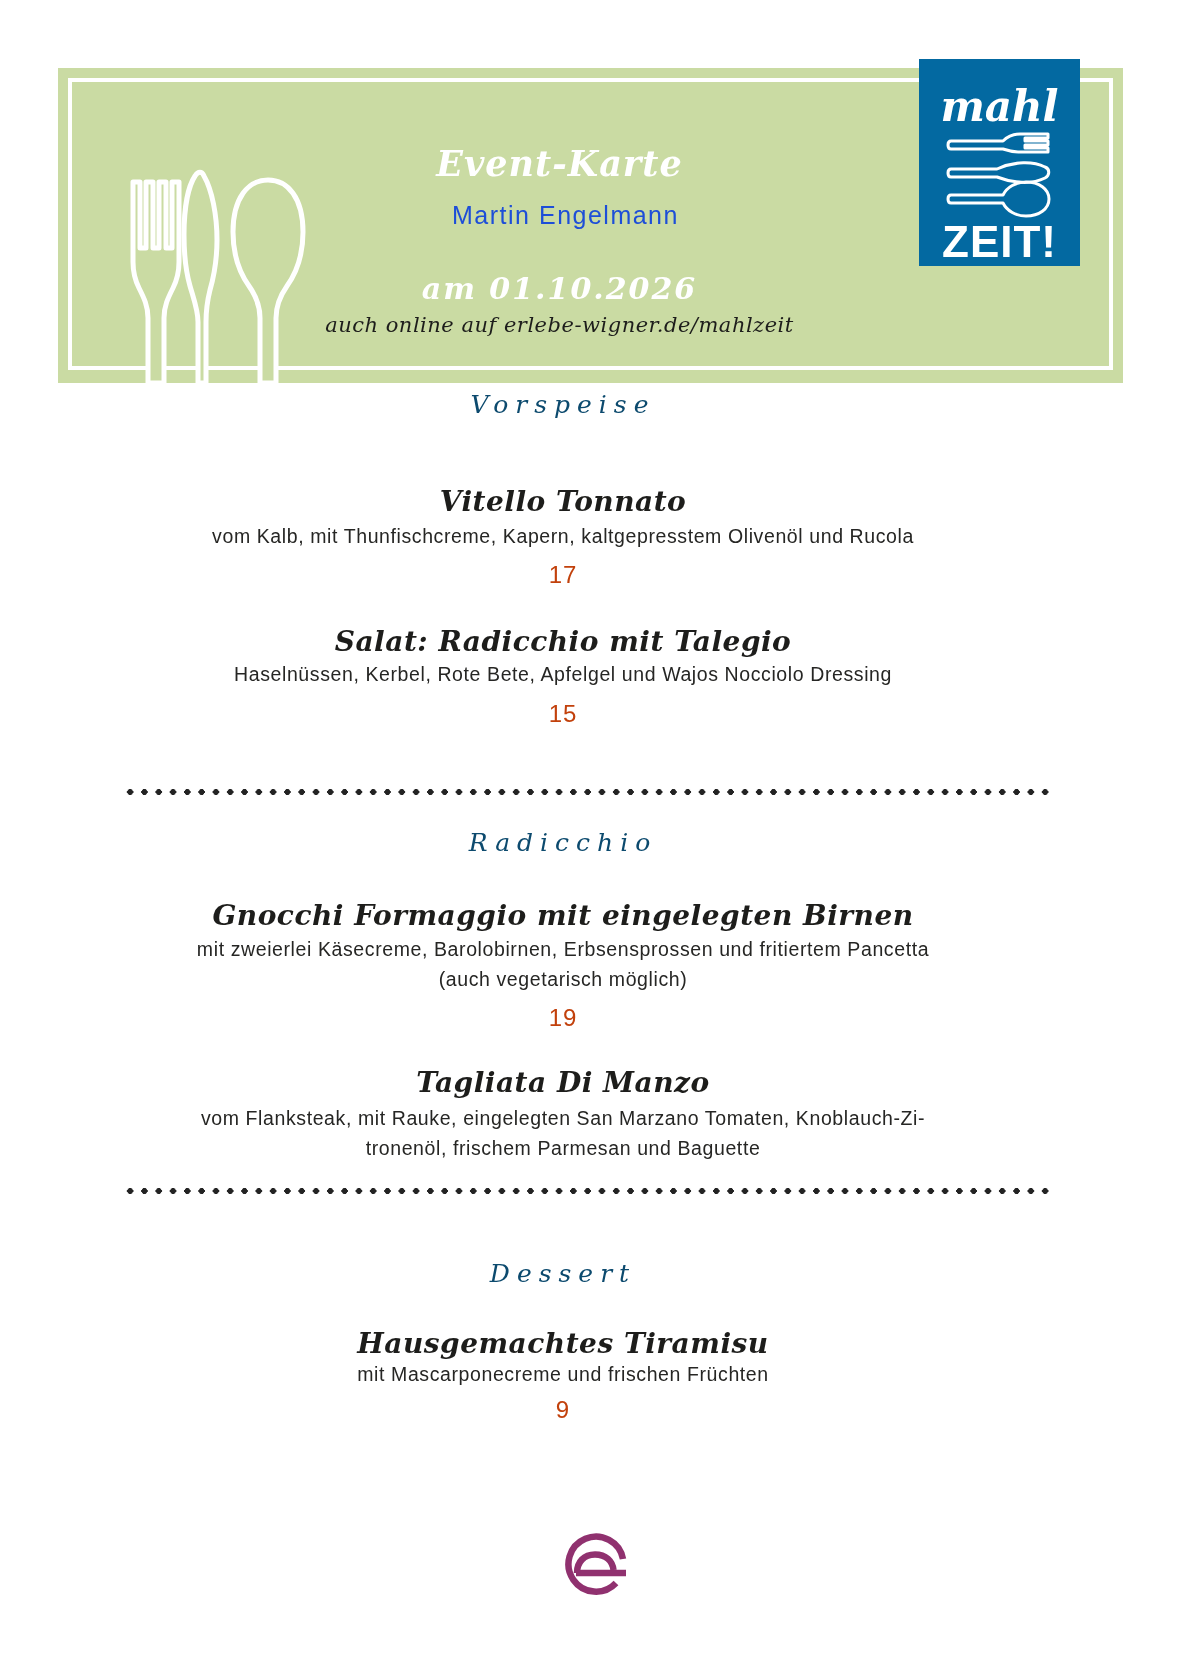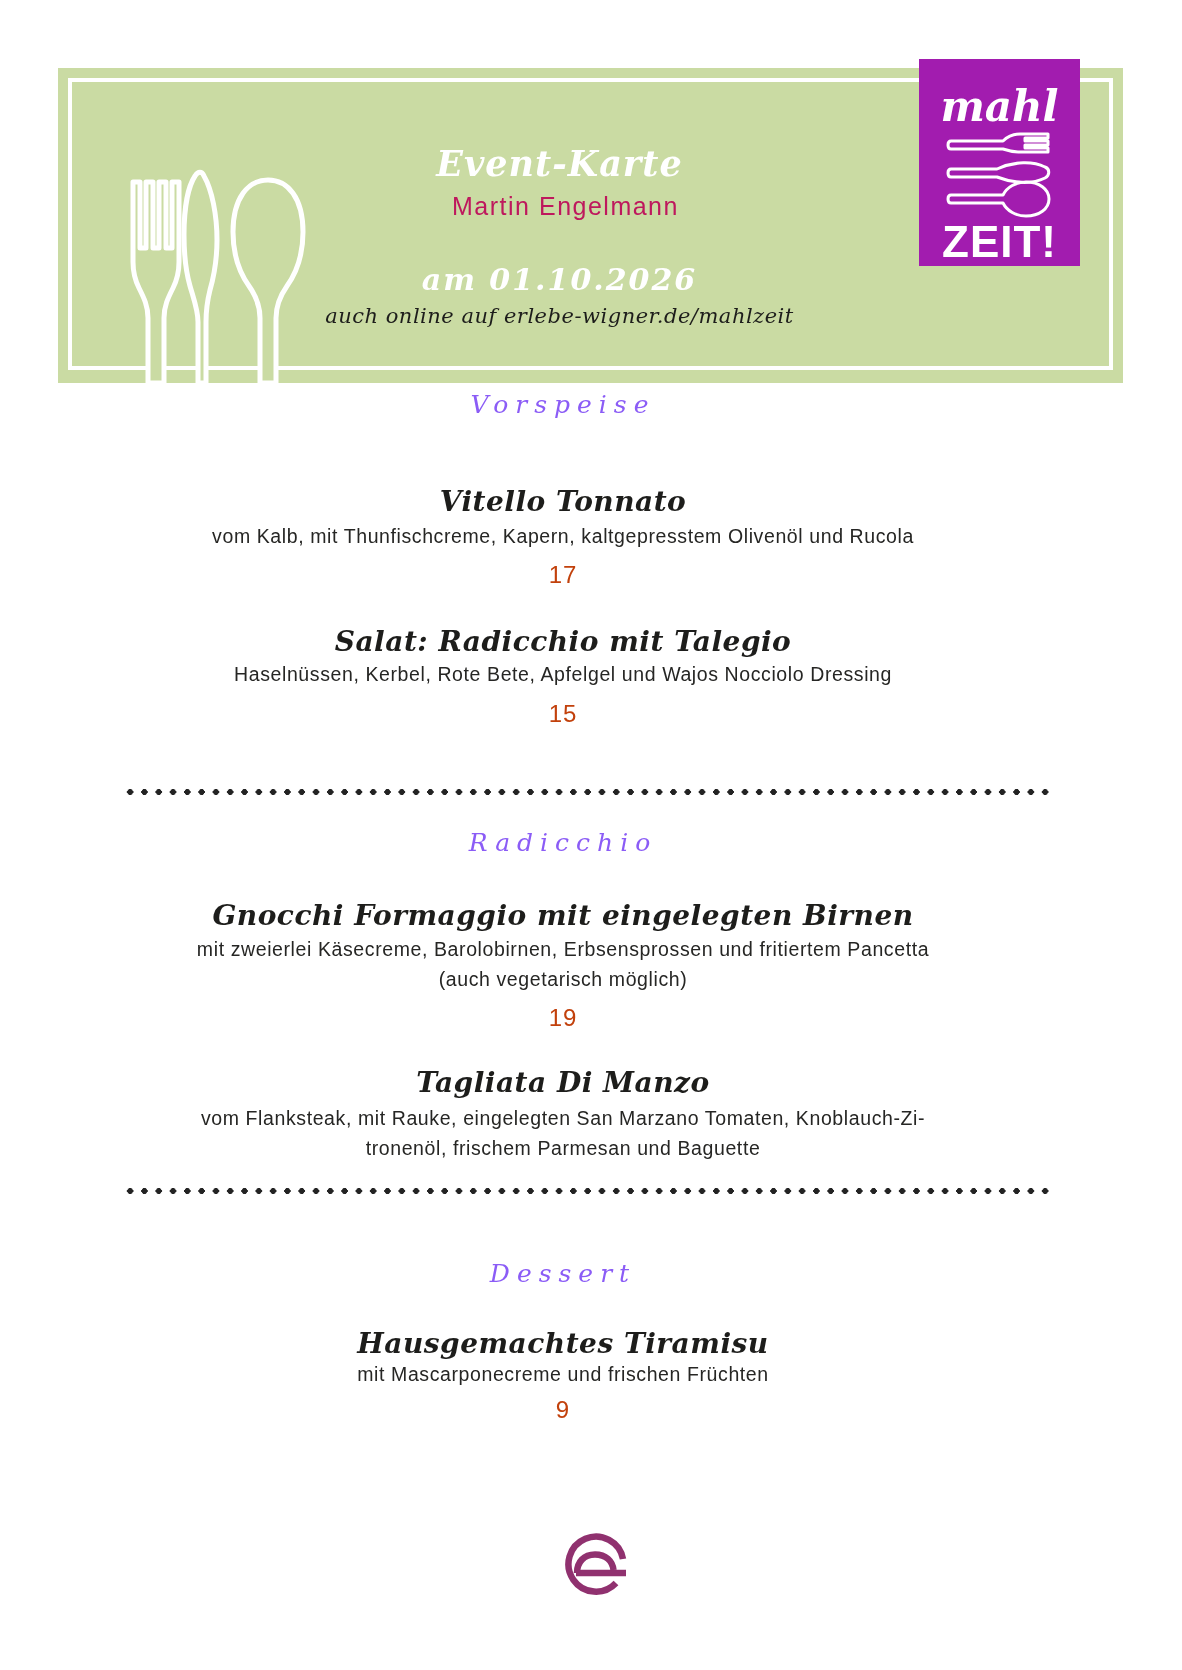--- a/index.html
+++ b/index.html
@@ -6,31 +6,31 @@
   body{
     width:1182px;height:1670px;position:relative;background:#ffffff;
     font-family:"Liberation Sans",sans-serif;color:#1d1d1b;overflow:hidden;
   }
   
   .banner{position:absolute;left:58px;top:68px;width:1065px;height:315px;background:#cadba3;}
   .banner-frame{position:absolute;left:10px;top:10px;right:10px;bottom:13px;border:4px solid #ffffff;}
   .cutlery-big{position:absolute;left:62px;top:92px;}
   .banner-text{position:absolute;left:0;right:62px;top:0;text-align:center;}
   .event-title{margin-top:76px;font:bold italic 35px/40px "DejaVu Serif",serif;color:#ffffff;letter-spacing:1px;}
-  .guest-name{margin-top:6px;font:300 25px/32px "Liberation Sans",sans-serif;color:#be185d;letter-spacing:1.5px;padding-left:12px;}
+  .guest-name{margin-top:15px;font:300 25px/32px "Liberation Sans",sans-serif;color:#1d4ed8;letter-spacing:1.5px;padding-left:12px;}
   .event-date{margin-top:40px;font:bold italic 30px/36px "DejaVu Serif",serif;color:#ffffff;letter-spacing:2px;}
   .online-note{margin-top:4px;font:500 italic 21px/28px "DejaVu Serif",serif;color:#1d1d1b;letter-spacing:0.5px;}
   
-  .logo-box{position:absolute;left:861px;top:-9px;width:161px;height:207px;background:#a21caf;color:#ffffff;text-align:center;}
+  .logo-box{position:absolute;left:861px;top:-9px;width:161px;height:207px;background:#0369a1;color:#ffffff;text-align:center;}
   .logo-word-top{margin-top:26px;font:bold italic 42px/44px "DejaVu Serif",serif;}
   .logo-cutlery{display:block;margin:2px auto 0;}
   .logo-word-bottom{margin-top:0px;font:bold 44px/46px "Liberation Sans",sans-serif;letter-spacing:1px;}
   
   .menu{position:absolute;top:383px;left:0;width:1126px;text-align:center;}
-  .section-heading{font:italic 25px/30px "DejaVu Serif",serif;letter-spacing:7px;color:#8b5cf6;}
+  .section-heading{font:italic 25px/30px "DejaVu Serif",serif;letter-spacing:7px;color:#0c4a6e;}
   .item-title{font:bold italic 28px/34px "DejaVu Serif",serif;color:#1d1d1b;letter-spacing:0.5px;}
   .item-desc{font:300 19.5px/24px "Liberation Sans",sans-serif;color:#262624;letter-spacing:0.6px;}
   .item-price{font:500 24px/30px "Liberation Sans",sans-serif;color:#c2410c;letter-spacing:1px;}
   .dotted-divider{
     margin-left:123px;width:929px;height:8px;
     background-image:radial-gradient(circle,#232323 2.9px,transparent 3.2px);
     background-size:14.3px 8px;background-repeat:repeat-x;background-position:left center;
   }
   
   .mt7{margin-top:7px}.mt65{margin-top:65px}.mt5{margin-top:5px}.mt12{margin-top:12px}

